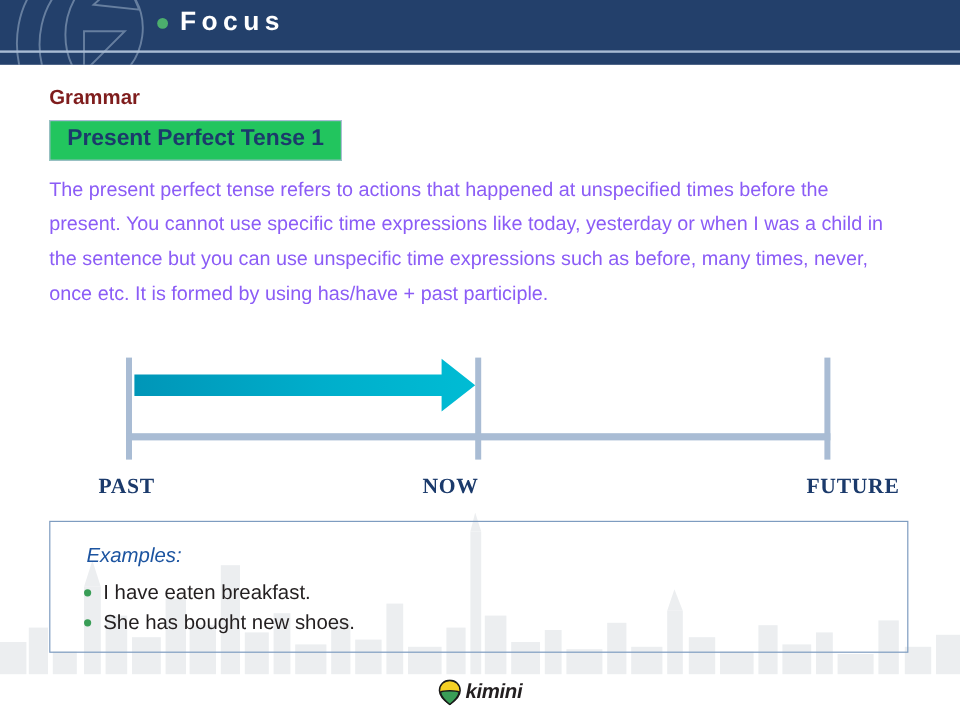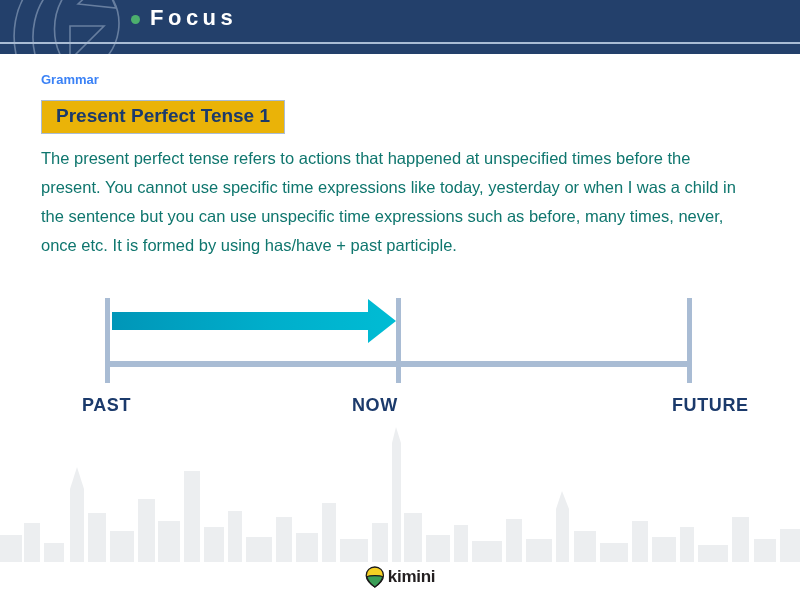--- a/index.html
+++ b/index.html
@@ -74,54 +74,55 @@
     position: absolute;
     left: 0; top: 42px;
     width: 800px;
     height: 520px;
     z-index: 2;
   }
   .grammar-label {
     position: absolute;
     left: 41px;
     top: 30px;
-    color: #3b82f6;
-    font-size: 13px;
+    color: #7f1d1d;
+    font-size: 17px;
     font-weight: bold;
   }
   .title-box {
     position: absolute;
     left: 41px;
     top: 58px;
     border: 1px solid #aabcd4;
-    background: #eab308;
+    background: #22c55e;
     padding: 4px 14px 6px 14px;
   }
   .title-box-text {
     color: #1b3a6b;
     font-size: 19px;
     font-weight: bold;
   }
   .body-text {
     position: absolute;
     left: 41px;
     top: 102px;
     width: 712px;
-    color: #0f766e;
+    color: #8b5cf6;
     font-size: 16.5px;
     line-height: 29px;
   }
 
   
   .timeline {
     position: absolute;
     left: 0;
     top: 248px;
     width: 800px;
     height: 130px;
+    font-family: Liberation Serif, serif;
   }
   .tl-label {
     position: absolute;
     color: #1b3a6b;
     font-size: 18px;
     font-weight: bold;
     letter-spacing: 0.6px;
     top: 105px;
   }
   .tl-label.past   { left: 82px; }
@@ -189,20 +190,21 @@
     top: 8px;
     display: flex;
     align-items: center;
     gap: 3px;
   }
   .footer-logo-text {
     color: #231f20;
     font-size: 17px;
     font-weight: bold;
     letter-spacing: -0.3px;
+    font-style: italic;
   }
 </style>
 </head>
 <body>
 
 <div class="header">
   <svg class="header-logo-mark" viewBox="0 0 120 90">
     <g fill="none" stroke="#9fb2cb" stroke-width="1.6">
       <path d="M10,88 C2,62 6,30 26,10"></path>
       <path d="M30,90 C20,64 24,28 52,8"></path>
@@ -285,20 +287,27 @@
 
       <rect x="105" y="71" width="587" height="6" fill="#a9bcd4"></rect>
 
       <polygon points="112,22 368,22 368,9 396,31 368,53 368,40 112,40" fill="url(#arrowGrad)"></polygon>
     </svg>
     <span class="tl-label past">PAST</span>
     <span class="tl-label now">NOW</span>
     <span class="tl-label future">FUTURE</span>
   </div>
 
+  <div class="examples-box">
+    <div class="examples-title">Examples:</div>
+    <ul class="examples-list">
+      <li>I have eaten breakfast.</li>
+      <li>She has bought new shoes.</li>
+    </ul>
+  </div>
 
 </div>
 
 <div class="footer">
   <div class="footer-logo">
     <svg width="20" height="22" viewBox="0 0 20 22">
       <path d="M10,1 C14.9,1 18.6,4.6 18.6,9.4 C18.6,14.4 12.6,19.2 10,21 C7.4,19.2 1.4,14.4 1.4,9.4 C1.4,4.6 5.1,1 10,1 Z" fill="#f5d024" stroke="#1a1a1a" stroke-width="1.3"></path>
       <path d="M2.2,10.8 C4.6,9.2 15.4,9.2 17.8,10.8 C17.0,15.2 12.2,19.3 10,21 C7.8,19.3 3.0,15.2 2.2,10.8 Z" fill="#3a9e57" stroke="#1a1a1a" stroke-width="1.1"></path>
     </svg>
     <span class="footer-logo-text">kimini</span>

